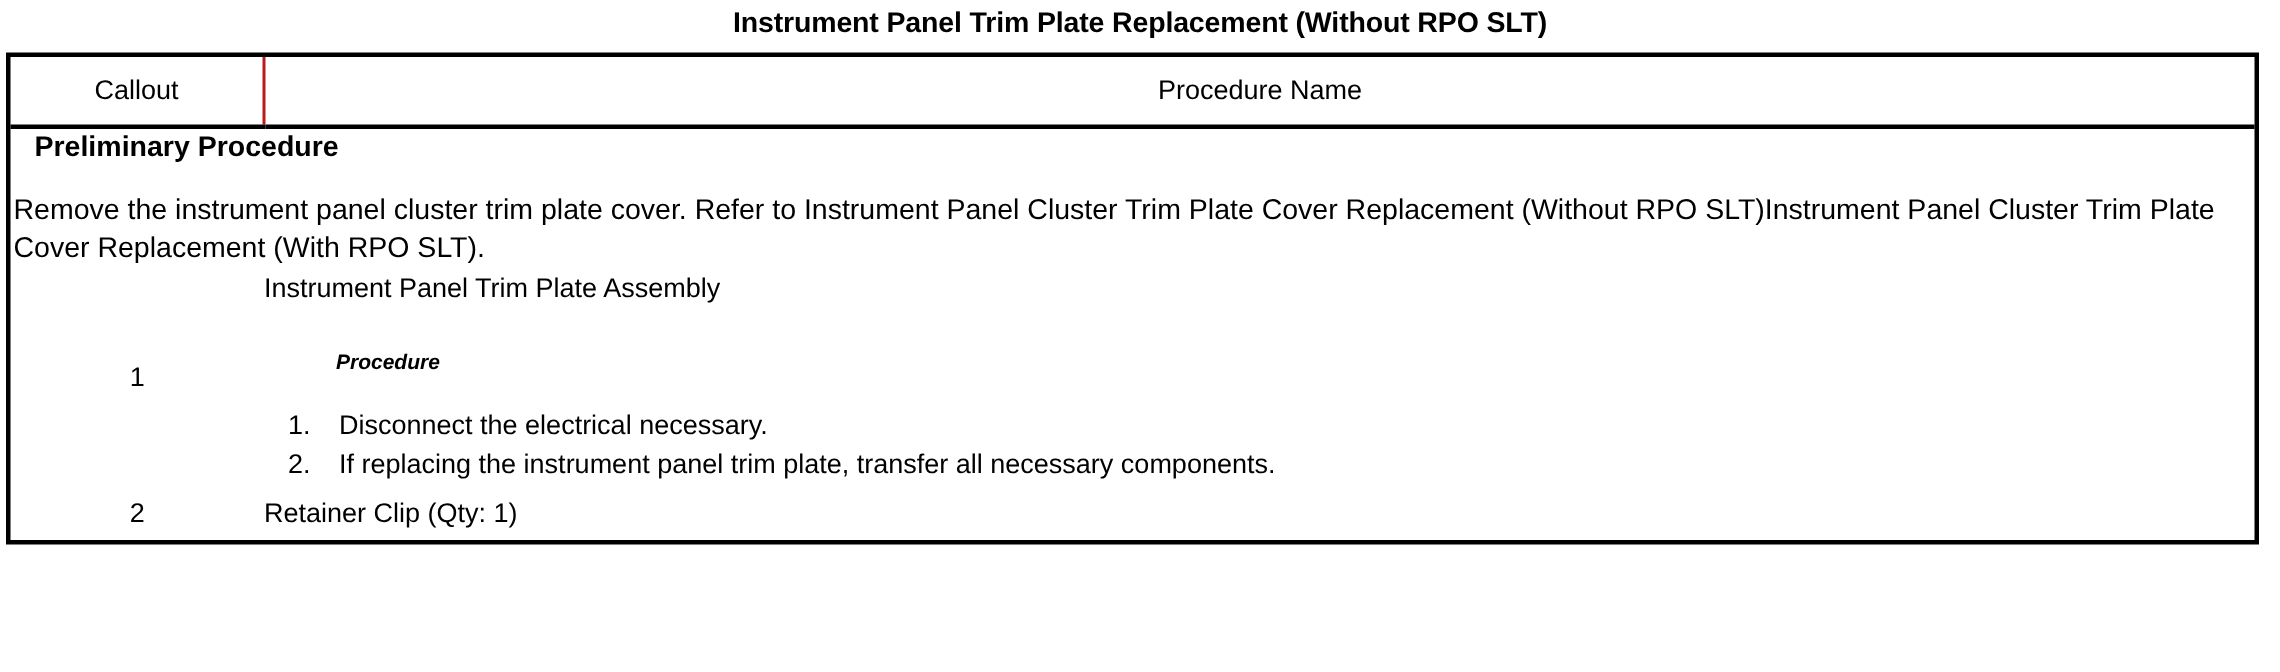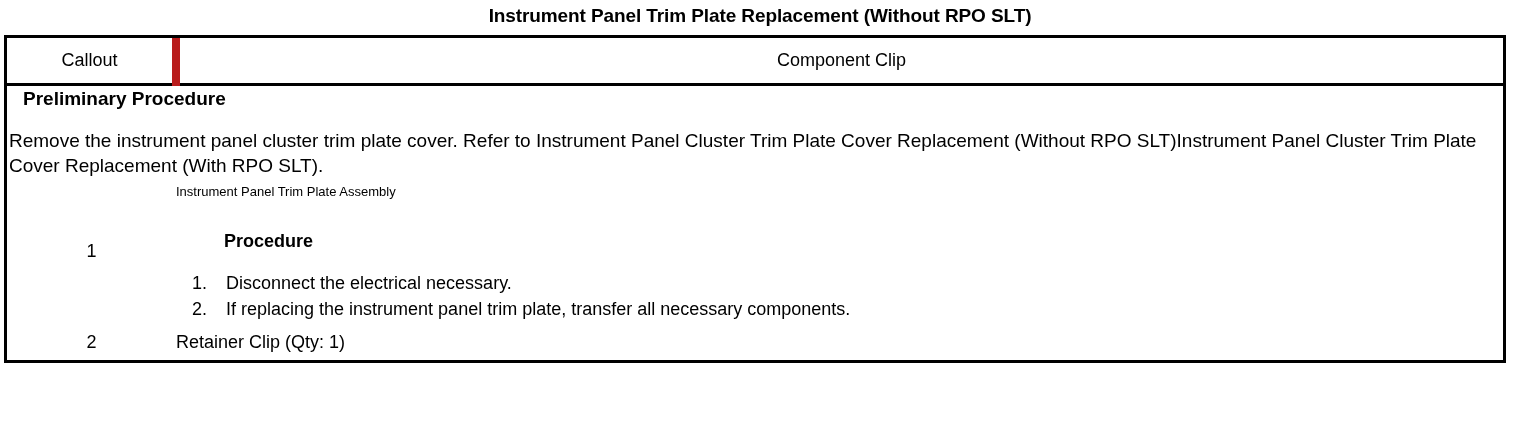--- a/index.html
+++ b/index.html
@@ -62,21 +62,21 @@
   }
 
   .hdr-cell {
     text-align: center;
     font-weight: bold;
     font-size: 19px;
     height: 45px;
     border-bottom: 3px solid #000000 !important;
   }
   .hdr-cell.callout-h {
-    border-right: 8px solid #b91c1c;
+    border-right: 2px solid #b91c1c;
   }
 
   .divider-left {
     border-left: 2px solid #000000;
   }
 
   .prelim-cell {
     padding: 6px 0 8px 0;
   }
   .prelim-heading {
@@ -98,30 +98,31 @@
   .callout-cell {
     text-align: center;
     font-size: 18px;
   }
 
   .name-cell {
     padding: 6px 4px 6px 7px;
   }
 
   .assembly-title {
-    font-size: 13px;
+    font-size: 18px;
     line-height: 24px;
     padding-top: 2px;
   }
 
   .sub-heading {
     font-weight: bold;
-    font-size: 18px;
+    font-size: 14px;
     line-height: 22px;
     margin: 26px 0 0 48px;
+    font-style: italic;
   }
 
   ol.steps {
     list-style: none;
     margin: 18px 0 2px 0;
     padding: 0;
   }
   ol.steps li {
     font-size: 18px;
     line-height: 26px;
@@ -153,21 +154,21 @@
   <div class="table-wrap">
     <table class="proc-table">
       <colgroup>
         <col class="c-callout">
         <col class="c-name">
       </colgroup>
       <tbody>
 
         <tr>
           <td class="hdr-cell callout-h">Callout</td>
-          <td class="hdr-cell">Component Clip</td>
+          <td class="hdr-cell">Procedure Name</td>
         </tr>
 
         <tr class="row-line">
           <td class="prelim-cell" colspan="2">
             <div class="prelim-heading">Preliminary Procedure</div>
             <div class="prelim-spacer"></div>
             <div class="prelim-body">Remove the instrument panel cluster trim plate cover. Refer to Instrument Panel Cluster Trim Plate Cover Replacement (Without RPO SLT)Instrument Panel Cluster Trim Plate Cover Replacement (With RPO SLT).</div>
           </td>
         </tr>
 

